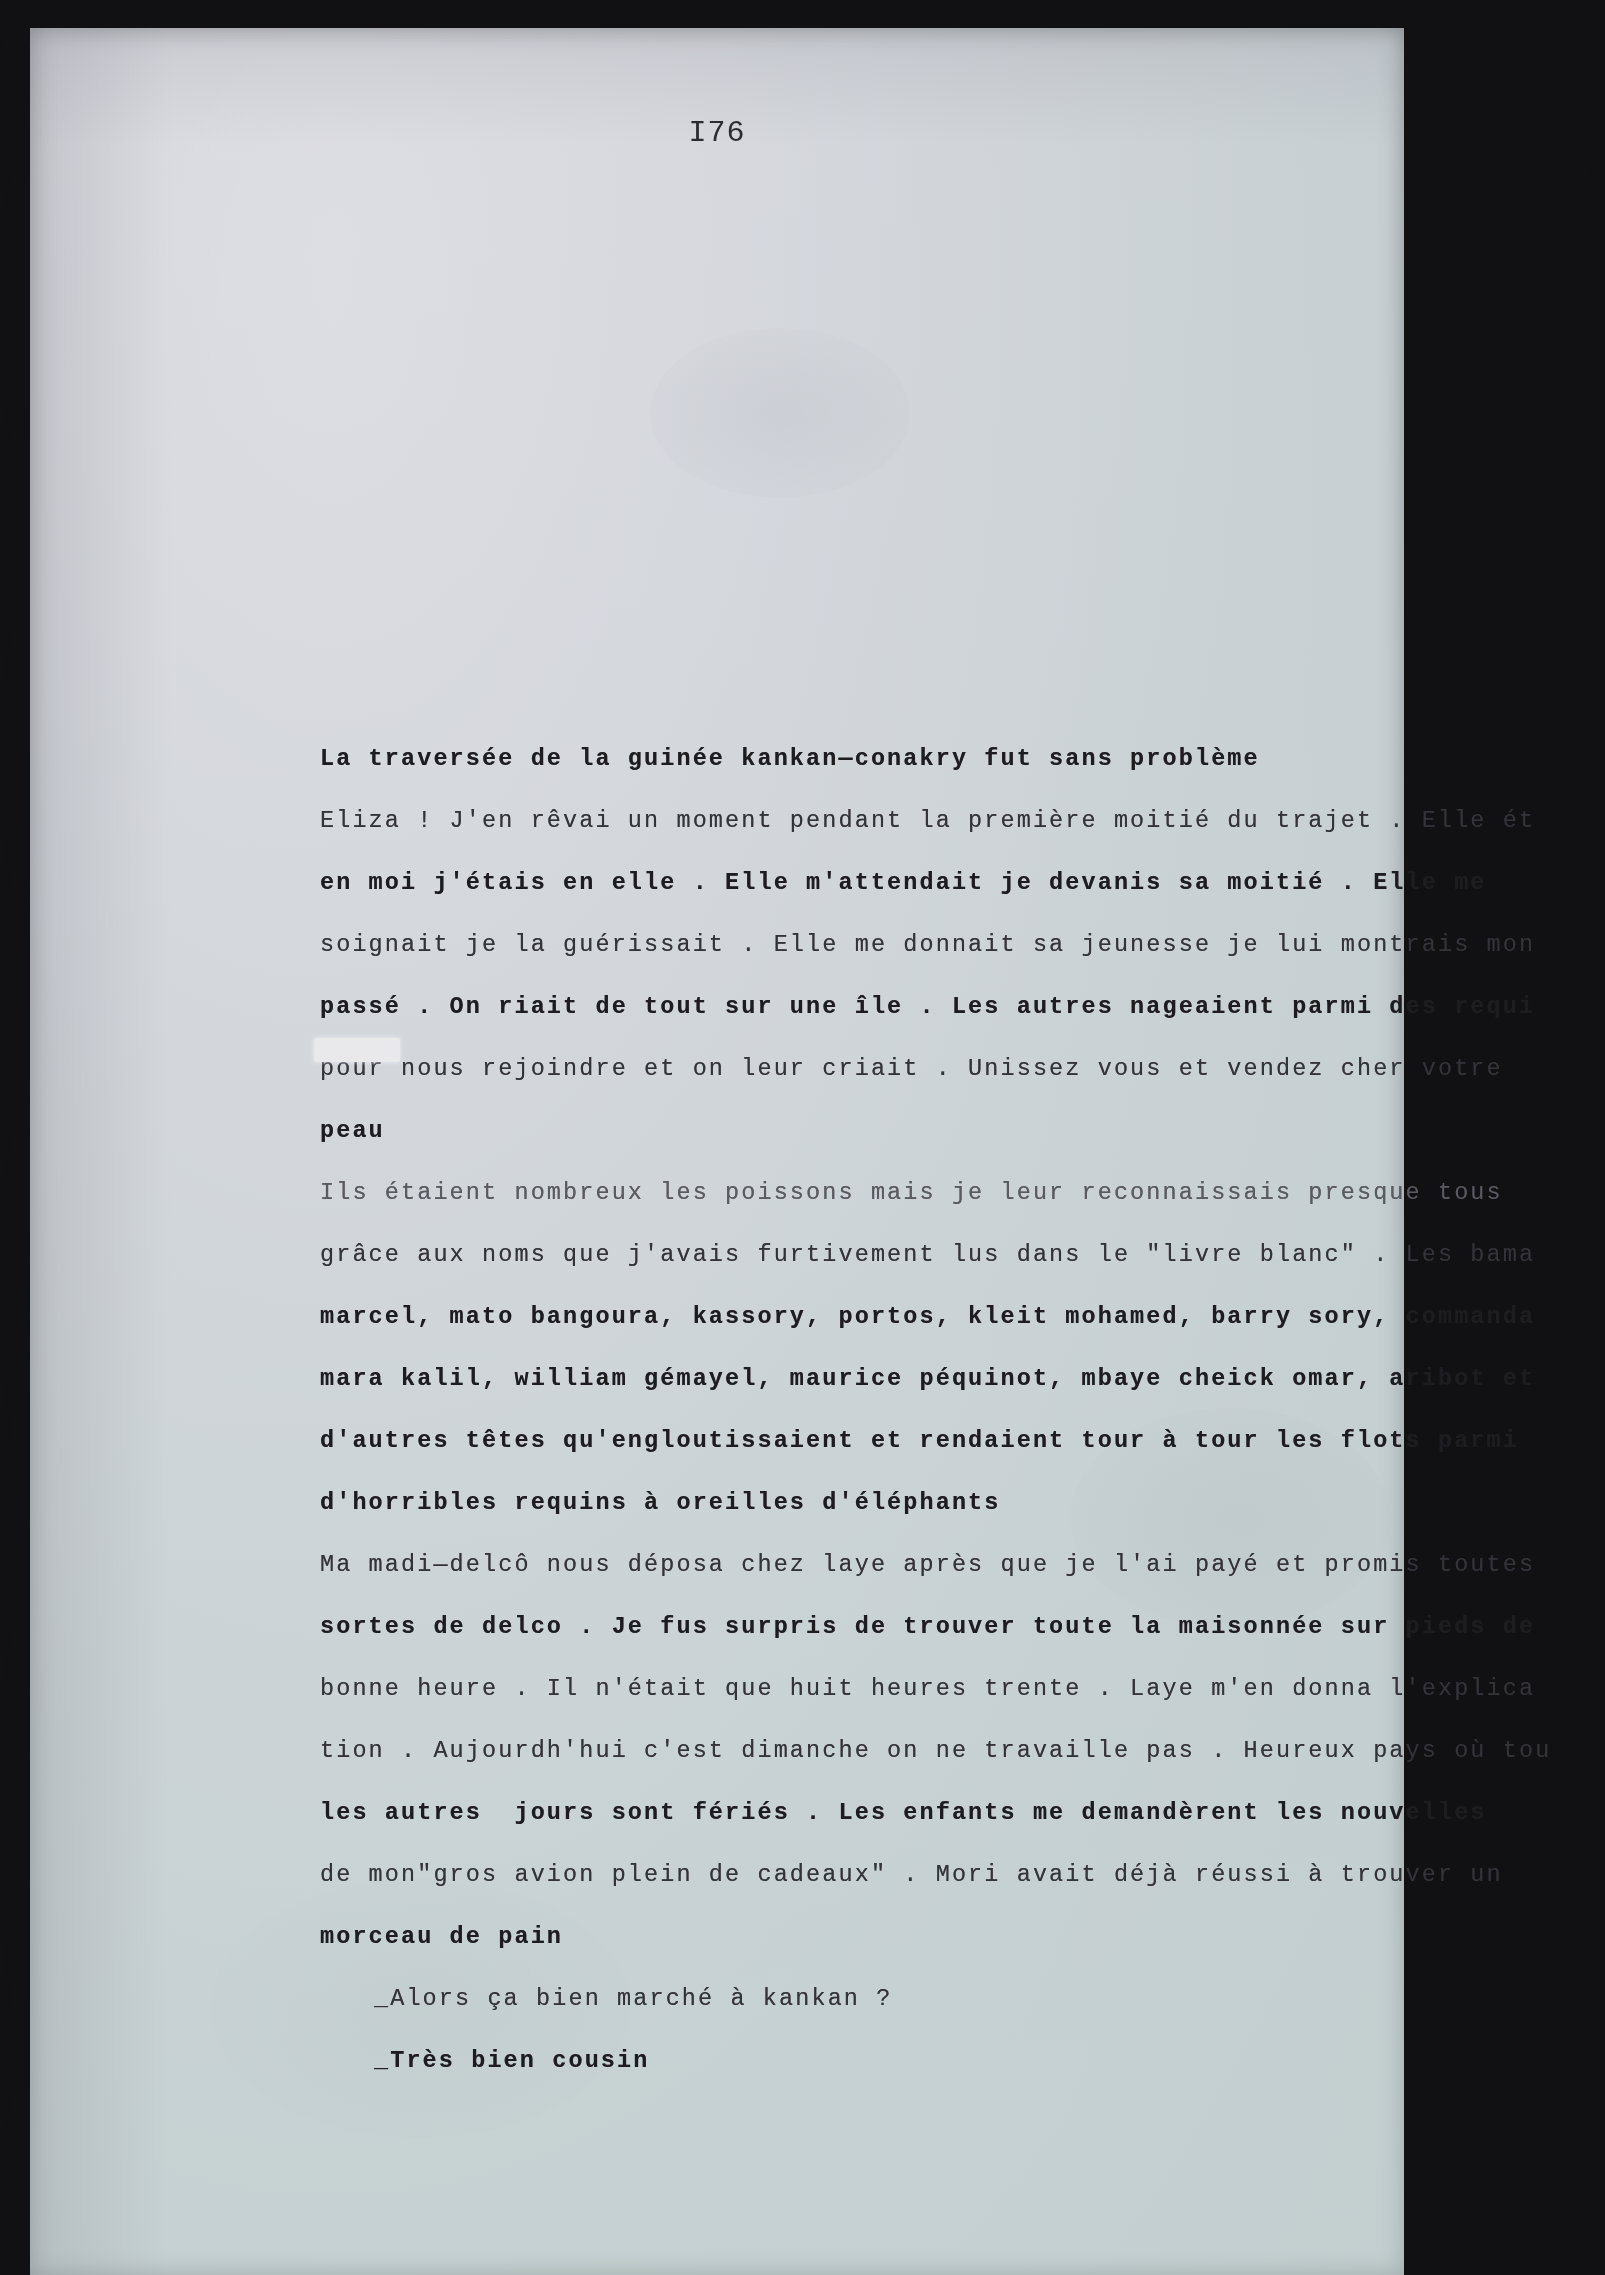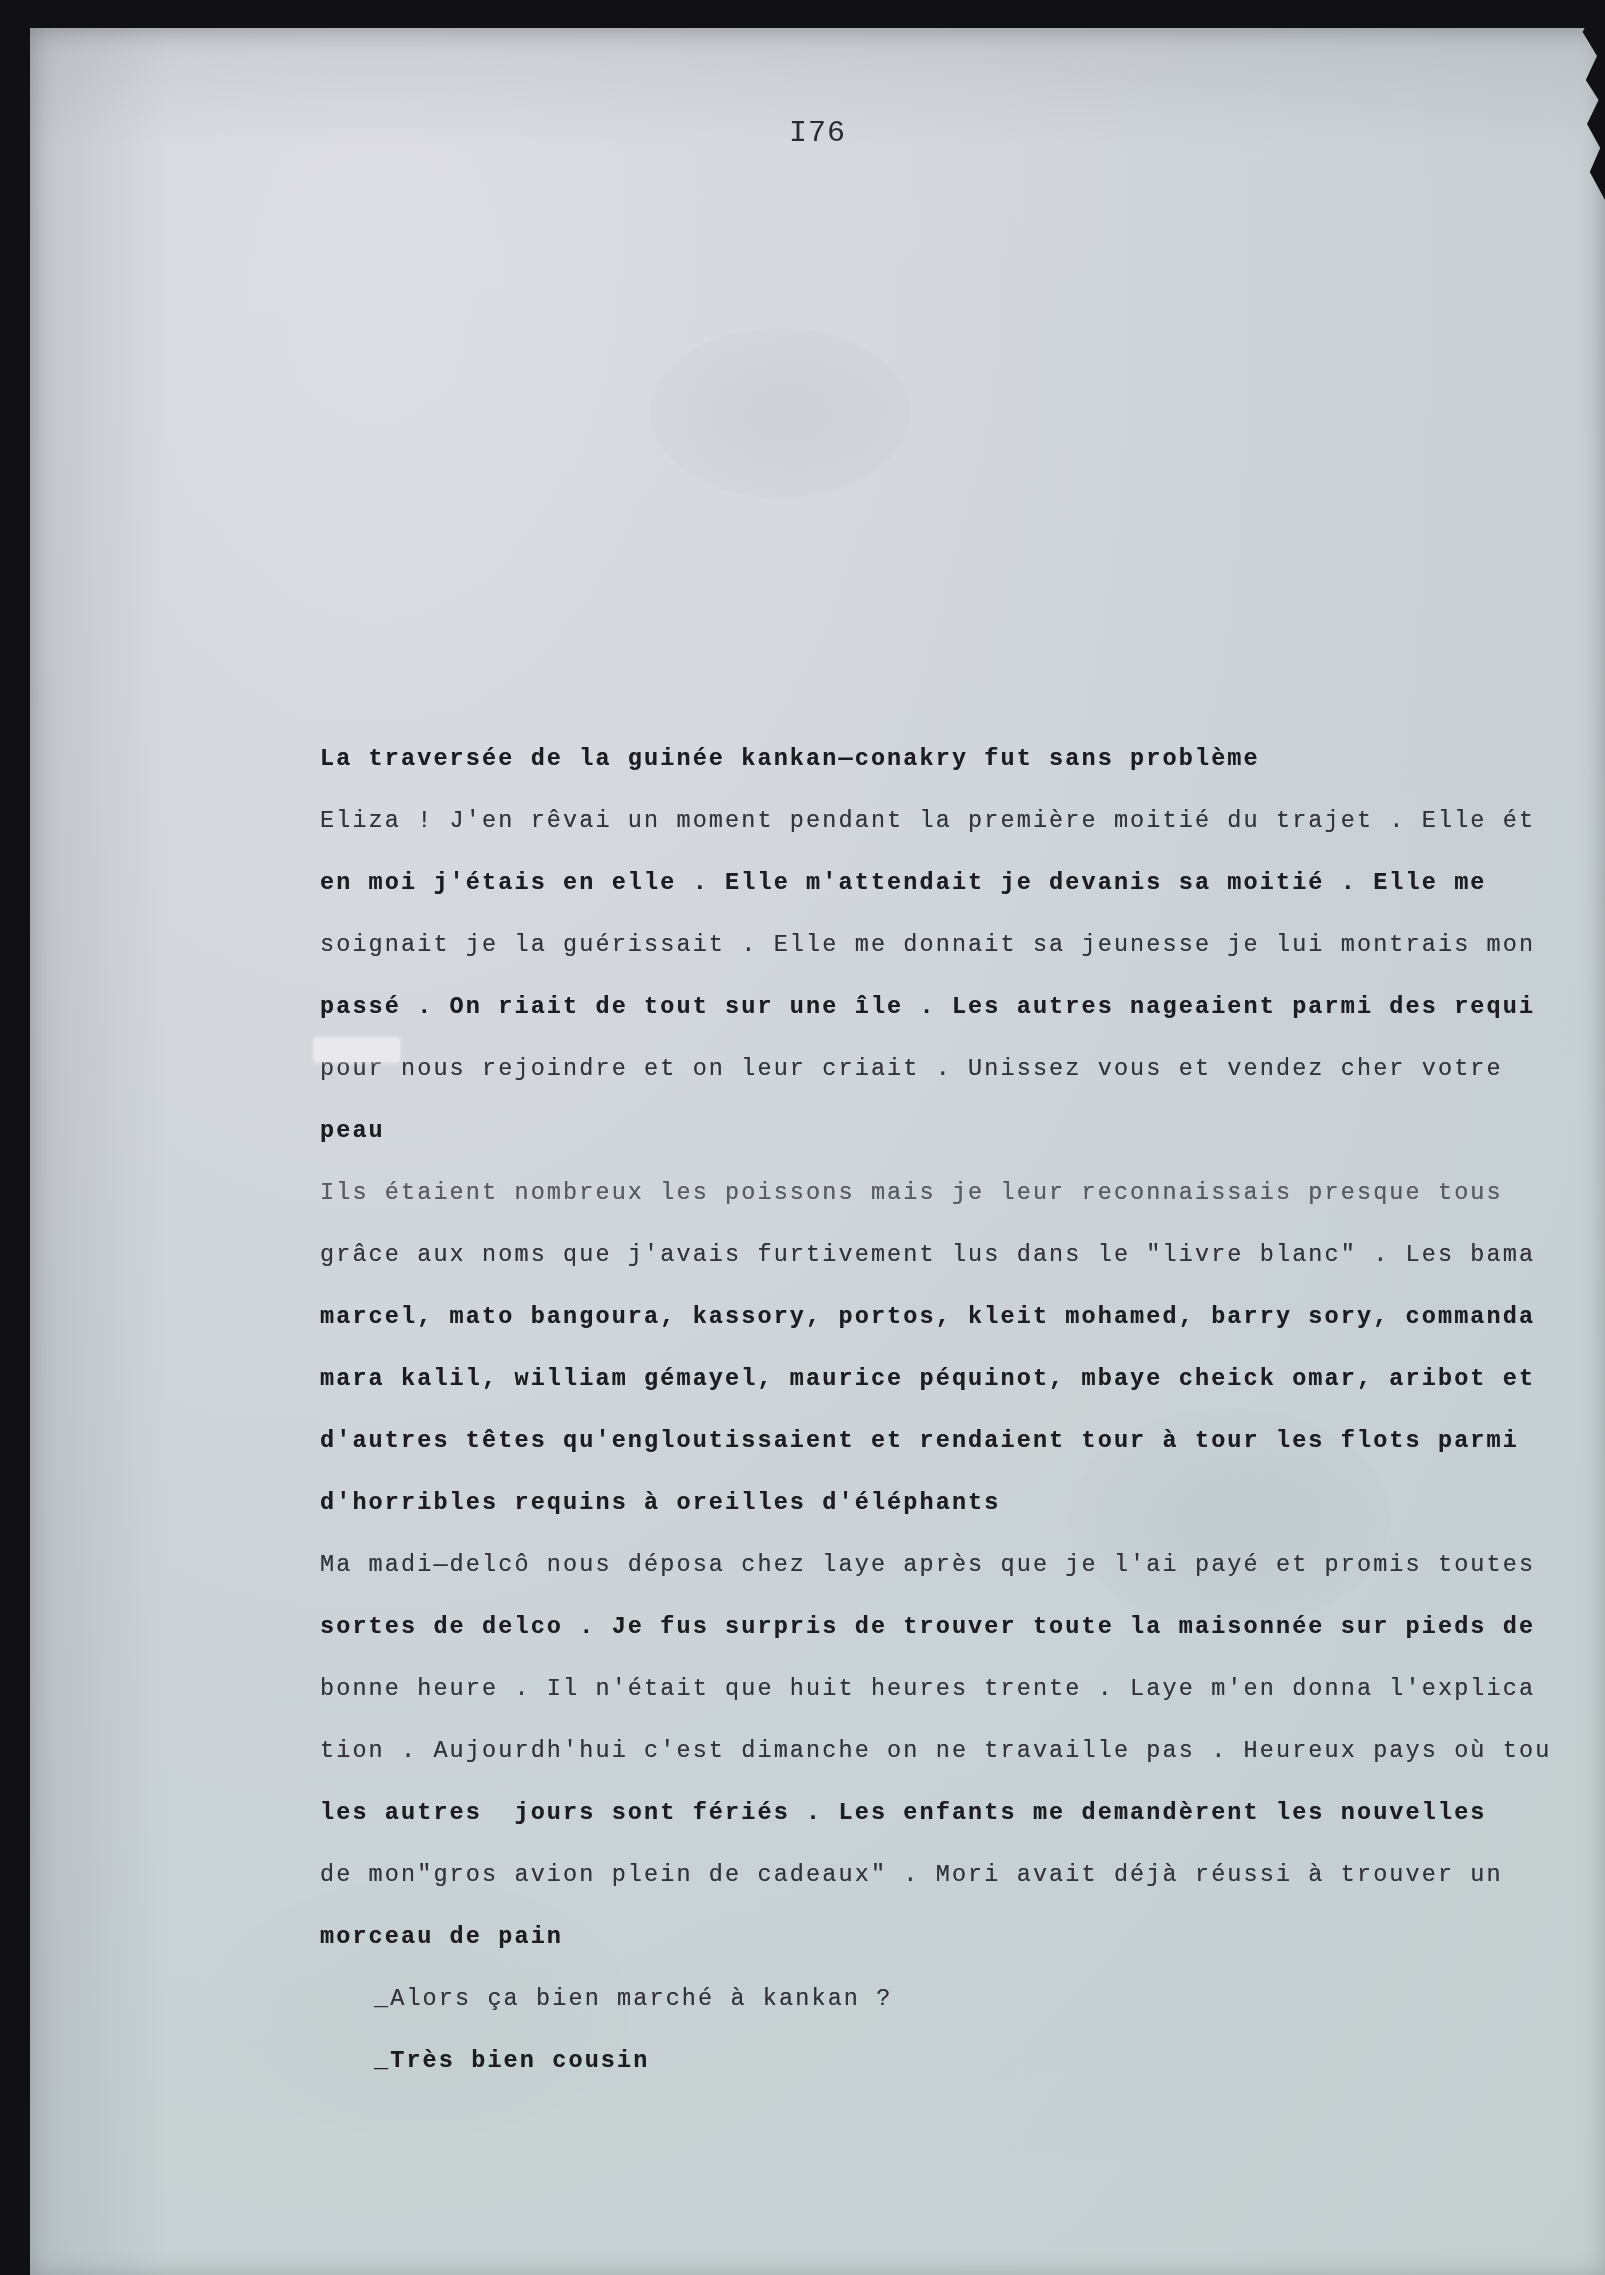--- a/index.html
+++ b/index.html
@@ -19,21 +19,21 @@
     position: absolute;
     inset: 0;
     background: #111012;
   }
 
   
   #page {
     position: absolute;
     left: 30px;
     top: 28px;
-    width: 1575px;
+    width: 1374px;
     height: 2247px;
     background:
       radial-gradient(ellipse at 22% 12%, #dedee4 0%, #d6d8de 28%, #ccd2d6 55%, #c6ced2 75%, #c2cbcd 100%);
     box-shadow: 0 0 24px rgba(0,0,0,0.35) inset;
   }
   
   #page-tint {
     position: absolute;
     inset: 0;
     background: linear-gradient(175deg, rgba(214,214,222,0.0) 0%, rgba(200,212,212,0.25) 55%, rgba(196,212,210,0.45) 100%);

